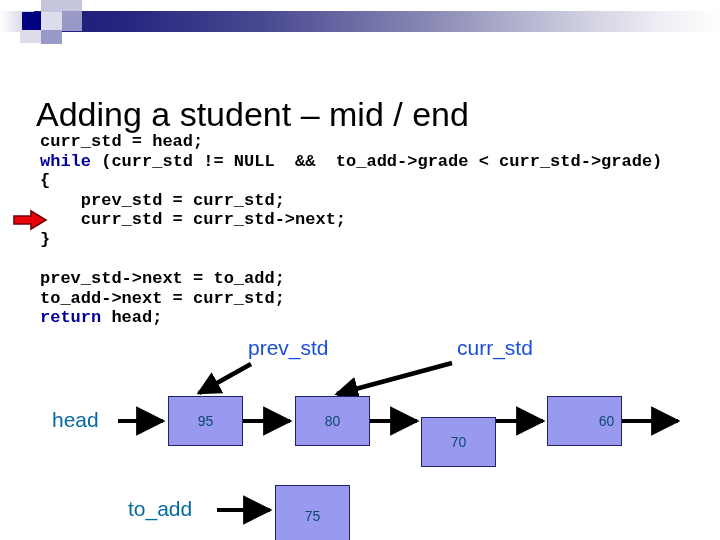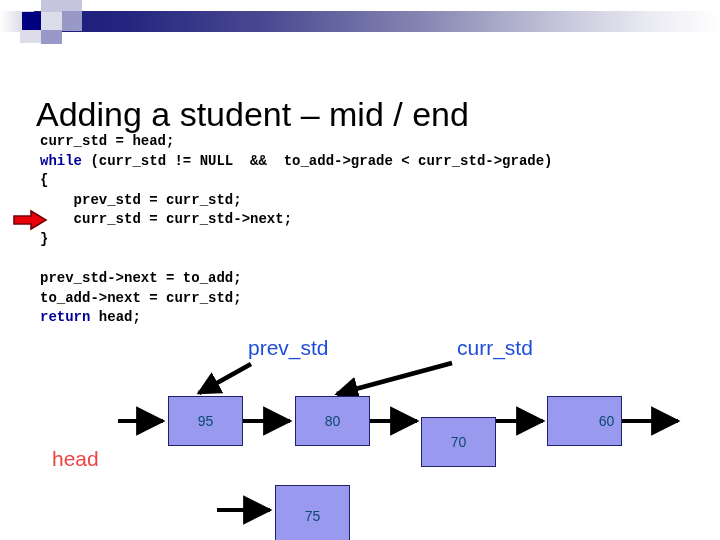--- a/index.html
+++ b/index.html
@@ -59,21 +59,21 @@
     white-space: nowrap;
     margin-top: 28px;
   }
 
   
   #code-block {
     position: absolute;
     left: 40px;
     top: 132px;
     font-family: "Liberation Mono", monospace;
-    font-size: 14px;
+    font-size: 17px;
     font-weight: bold;
     line-height: 19.6px;
     color: #000000;
     white-space: pre;
   }
   #code-block .kw { color: #000099; }
   #code-block .blank { display:block; height: 19.6px; }
 
   
   #step-arrow {
@@ -108,23 +108,22 @@
     position: absolute;
     font-family: "Liberation Sans", sans-serif;
     font-size: 21px;
     color: #1d4ed8;
     white-space: nowrap;
   }
   .var-label {
     position: absolute;
     font-family: "Liberation Sans", sans-serif;
     font-size: 21px;
-    color: #ef4444;
+    color: #0369a1;
     white-space: nowrap;
-    margin-top: 39px;
   }
   #diagram svg {
     position: absolute;
     left: 0; top: 0;
     width: 720px; height: 215px;
     overflow: visible;
   }
 </style>
 </head>
 <body>

